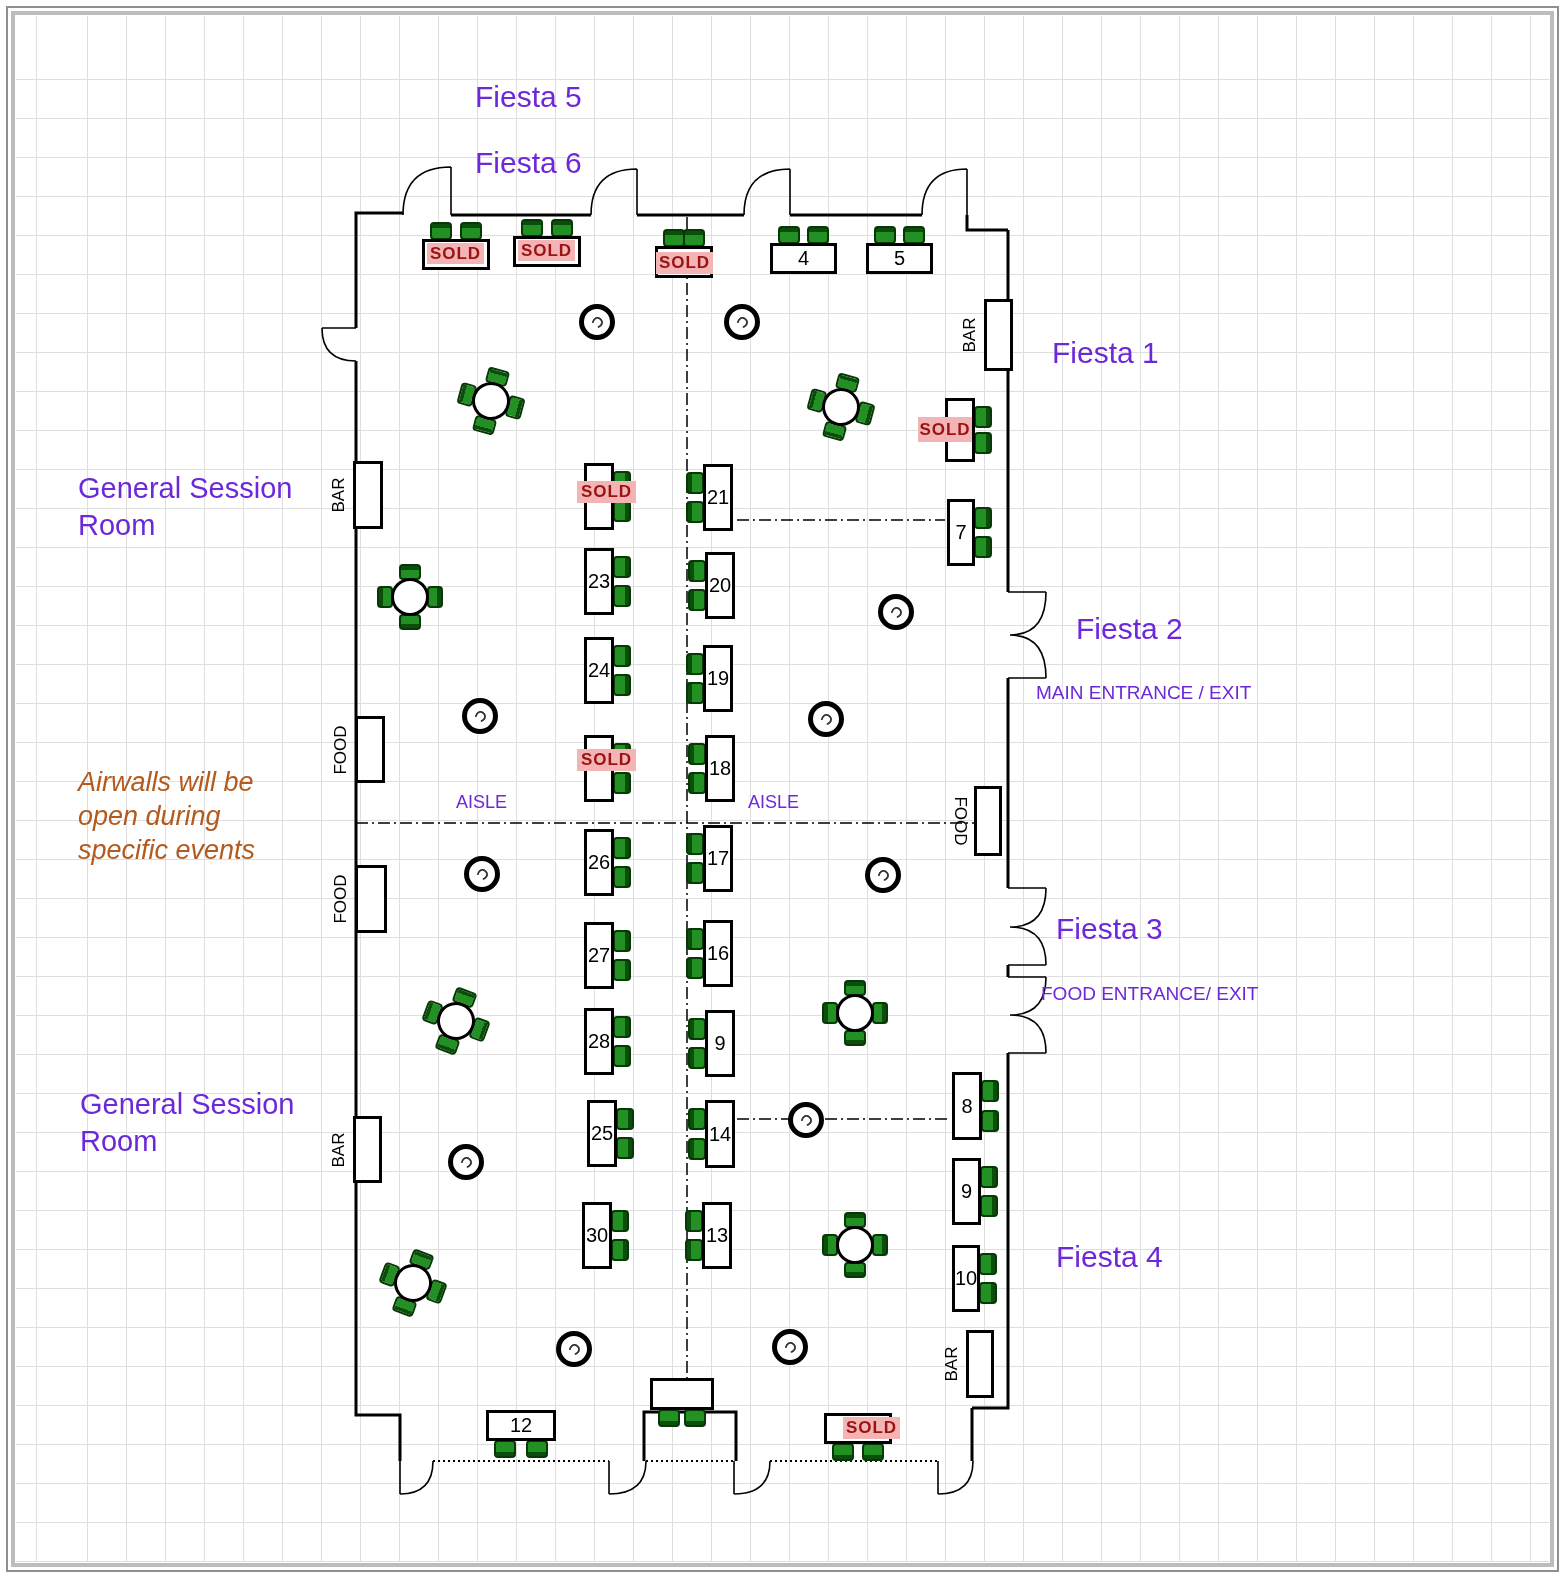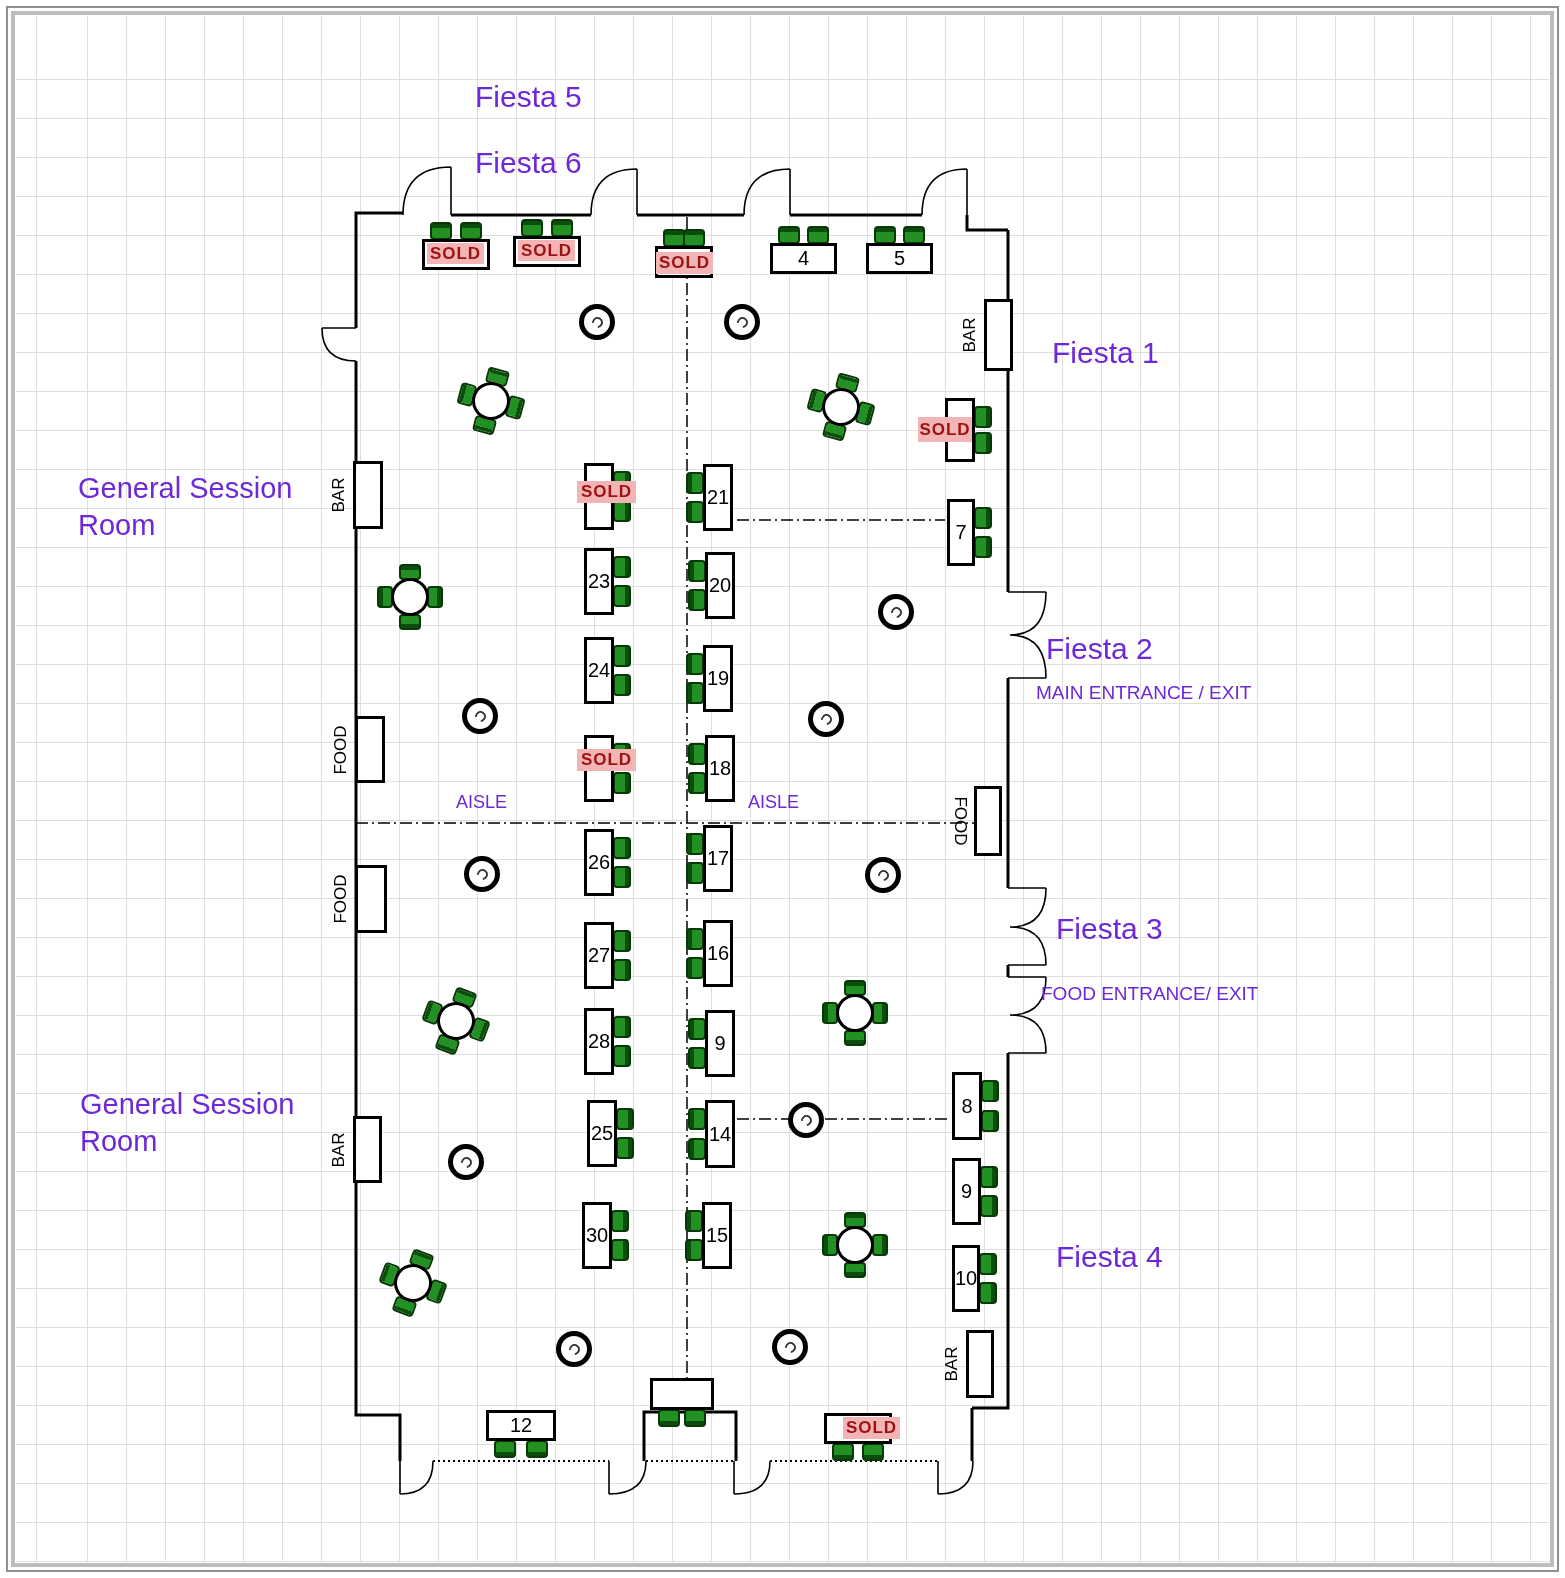--- a/index.html
+++ b/index.html
@@ -97,27 +97,30 @@
       <path d="M687,217 V1378"></path>
       <path d="M356,823 H974"></path>
       <path d="M737,520 H945"></path>
       <path d="M737,1119 H950"></path>
     </g>
   </svg>
 
   <div class="lbl lbl-big" style="left:475px; top:78px;">Fiesta 5</div>
   <div class="lbl lbl-big" style="left:475px; top:116px;margin-top:28px;">Fiesta 6</div>
   <div class="lbl lbl-big" style="left:1052px; top:334px;">Fiesta 1</div>
-  <div class="lbl lbl-big" style="left:1046px; top:610px;margin-top:20px;">Fiesta 2</div>
+  <div class="lbl lbl-big" style="left:1076px; top:610px;">Fiesta 2</div>
   <div class="lbl lbl-big" style="left:1056px; top:910px;">Fiesta 3</div>
   <div class="lbl lbl-big" style="left:1056px; top:1238px;">Fiesta 4</div>
   <div class="lbl lbl-room" style="left:78px;  top:470px;">General Session
 Room</div>
   <div class="lbl lbl-room" style="left:80px;  top:1086px;">General Session
 Room</div>
+  <div class="lbl lbl-note" style="left:78px;  top:765px;">Airwalls will be
+open during
+specific events</div>
   <div class="lbl lbl-small" style="left:1036px; top:681px;">MAIN ENTRANCE / EXIT</div>
   <div class="lbl lbl-small" style="left:1041px; top:982px;">FOOD ENTRANCE/ EXIT</div>
   <div class="lbl lbl-aisle" style="left:456px; top:791px;">AISLE</div>
   <div class="lbl lbl-aisle" style="left:748px; top:791px;">AISLE</div>
 <div class="booth" style="left: 422px; top: 239px; width: 68px; height: 31px; z-index: 4;"></div>
     <div class="chair back-top" style="left: 430px; top: 222px; width: 22px; height: 18px;"></div>
     <div class="chair back-top" style="left: 460px; top: 222px; width: 22px; height: 18px;"></div>
     <div class="sold-band" style="left: 427px; top: 243px; width: 57px; height: 21px;">SOLD</div>
     <div class="booth" style="left: 513px; top: 236px; width: 68px; height: 31px; z-index: 4;"></div>
     <div class="chair back-top" style="left: 521px; top: 219px; width: 22px; height: 18px;"></div>
@@ -238,21 +241,21 @@
       <span class="booth-num">9</span>
     </div>
     <div class="chair back-left" style="left: 688px; top: 1018px; width: 18px; height: 22px;"></div>
     <div class="chair back-left" style="left: 688px; top: 1047px; width: 18px; height: 22px;"></div>
     <div class="booth" style="left: 705px; top: 1100px; width: 30px; height: 68px; z-index: 4;">
       <span class="booth-num">14</span>
     </div>
     <div class="chair back-left" style="left: 688px; top: 1108px; width: 18px; height: 22px;"></div>
     <div class="chair back-left" style="left: 688px; top: 1138px; width: 18px; height: 22px;"></div>
     <div class="booth" style="left: 702px; top: 1202px; width: 30px; height: 67px; z-index: 4;">
-      <span class="booth-num">15</span>
+      <span class="booth-num">13</span>
     </div>
     <div class="chair back-left" style="left: 685px; top: 1210px; width: 18px; height: 22px;"></div>
     <div class="chair back-left" style="left: 685px; top: 1239px; width: 18px; height: 22px;"></div>
     <div class="booth" style="left: 486px; top: 1410px; width: 70px; height: 31px; z-index: 4;">
       <span class="booth-num">12</span>
     </div>
     <div class="chair back-bottom" style="left: 494px; top: 1440px; width: 22px; height: 18px;"></div>
     <div class="chair back-bottom" style="left: 526px; top: 1440px; width: 22px; height: 18px;"></div>
     <div class="booth" style="left: 650px; top: 1378px; width: 64px; height: 32px; z-index: 4;"></div>
     <div class="chair back-bottom" style="left: 658px; top: 1409px; width: 22px; height: 18px;"></div>

